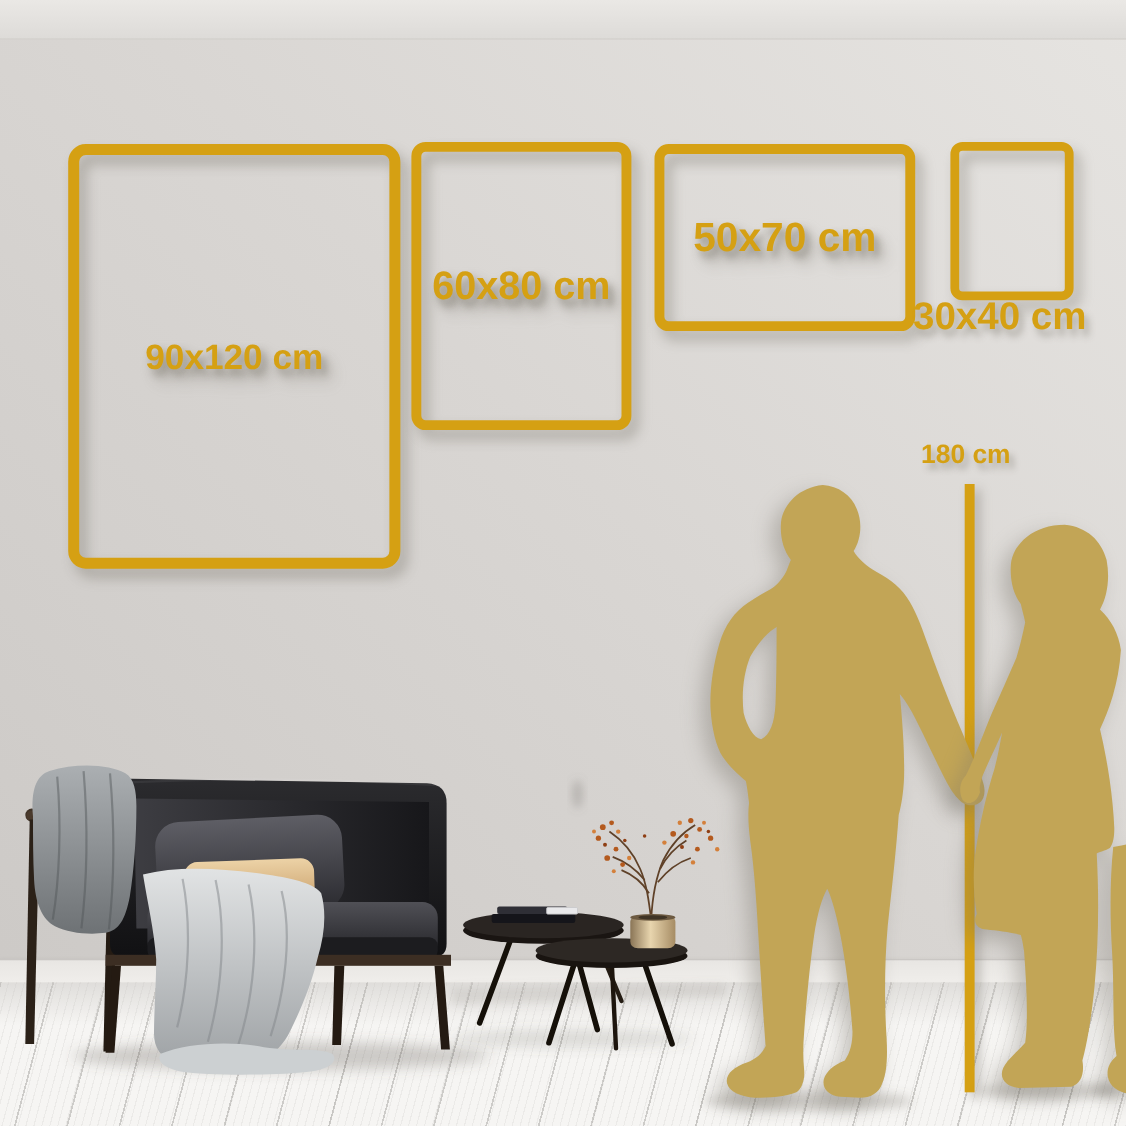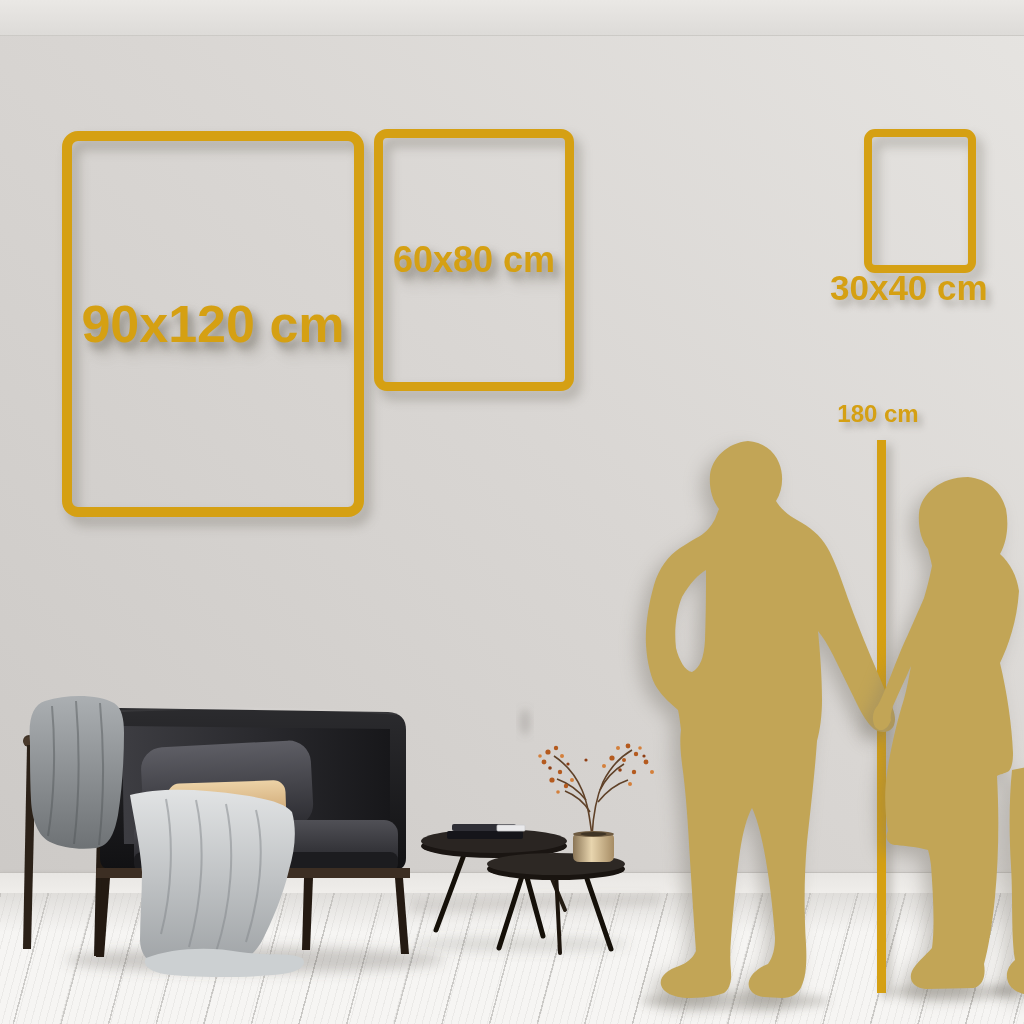--- a/index.html
+++ b/index.html
@@ -23,21 +23,21 @@
       #f6f5f3;}
   .frame{position:absolute;border-style:solid;border-color:var(--accent,#D5A013);
     filter:drop-shadow(6px 8px 6px rgba(118,112,102,.45));
     display:flex;align-items:center;justify-content:center;}
   .f1{left:62px;top:131px;width:282px;height:366px;border-width:10px;border-radius:16px;}
   .f2{left:374px;top:129px;width:182px;height:244px;border-width:9px;border-radius:13px;}
   .f3{left:595px;top:131px;width:219px;height:152px;border-width:9px;border-radius:13px;}
   .f4{left:864px;top:129px;width:96px;height:128px;border-width:8px;border-radius:11px;}
   .size-label{color:var(--accent,#D5A013);font-weight:bold;
     text-shadow:4px 6px 7px rgba(118,112,102,.45);white-space:nowrap;}
-  .s1{font-size:52px;} .s2{font-size:36px;} .s3{font-size:37px;}
+  .s1{font-size:32px;} .s2{font-size:36px;} .s3{font-size:37px;}
   .s4{position:absolute;left:830px;top:268px;width:164px;font-size:35px;}
   .height-label{position:absolute;left:810px;top:400px;width:136px;text-align:center;
     font-size:24px;font-weight:bold;color:var(--accent,#D5A013);
     text-shadow:4px 5px 6px rgba(118,112,102,.45);}
   .height-line{position:absolute;left:877px;top:440px;width:9px;height:553px;
     background:var(--accent,#D5A013);
     filter:drop-shadow(5px 5px 5px rgba(118,112,102,.4));z-index:5;}
   .scene-svg{position:absolute;left:0;top:0;z-index:3;}
   .sil-svg{position:absolute;left:0;top:0;z-index:6;}
   .sil{fill:var(--sil,#C2A556);filter:drop-shadow(-8px 8px 9px rgba(120,114,106,.4));}
@@ -198,20 +198,23 @@
       </g>
     </g>
   </svg>
 
   <div class="frames-layer">
     <div class="frame f1">
       <span class="size-label s1">90x120 cm</span>
     </div>
     <div class="frame f2">
       <span class="size-label s2">60x80 cm</span>
+    </div>
+    <div class="frame f3">
+      <span class="size-label s3">50x70 cm</span>
     </div>
     <div class="frame f4"></div>
     <div class="size-label s4">30x40 cm</div>
     <div class="height-label">180 cm</div>
   </div>
 
   <div class="height-line"></div>
 
   <svg class="sil-svg" width="1024" height="1024" viewBox="0 0 1024 1024">
     <defs>

